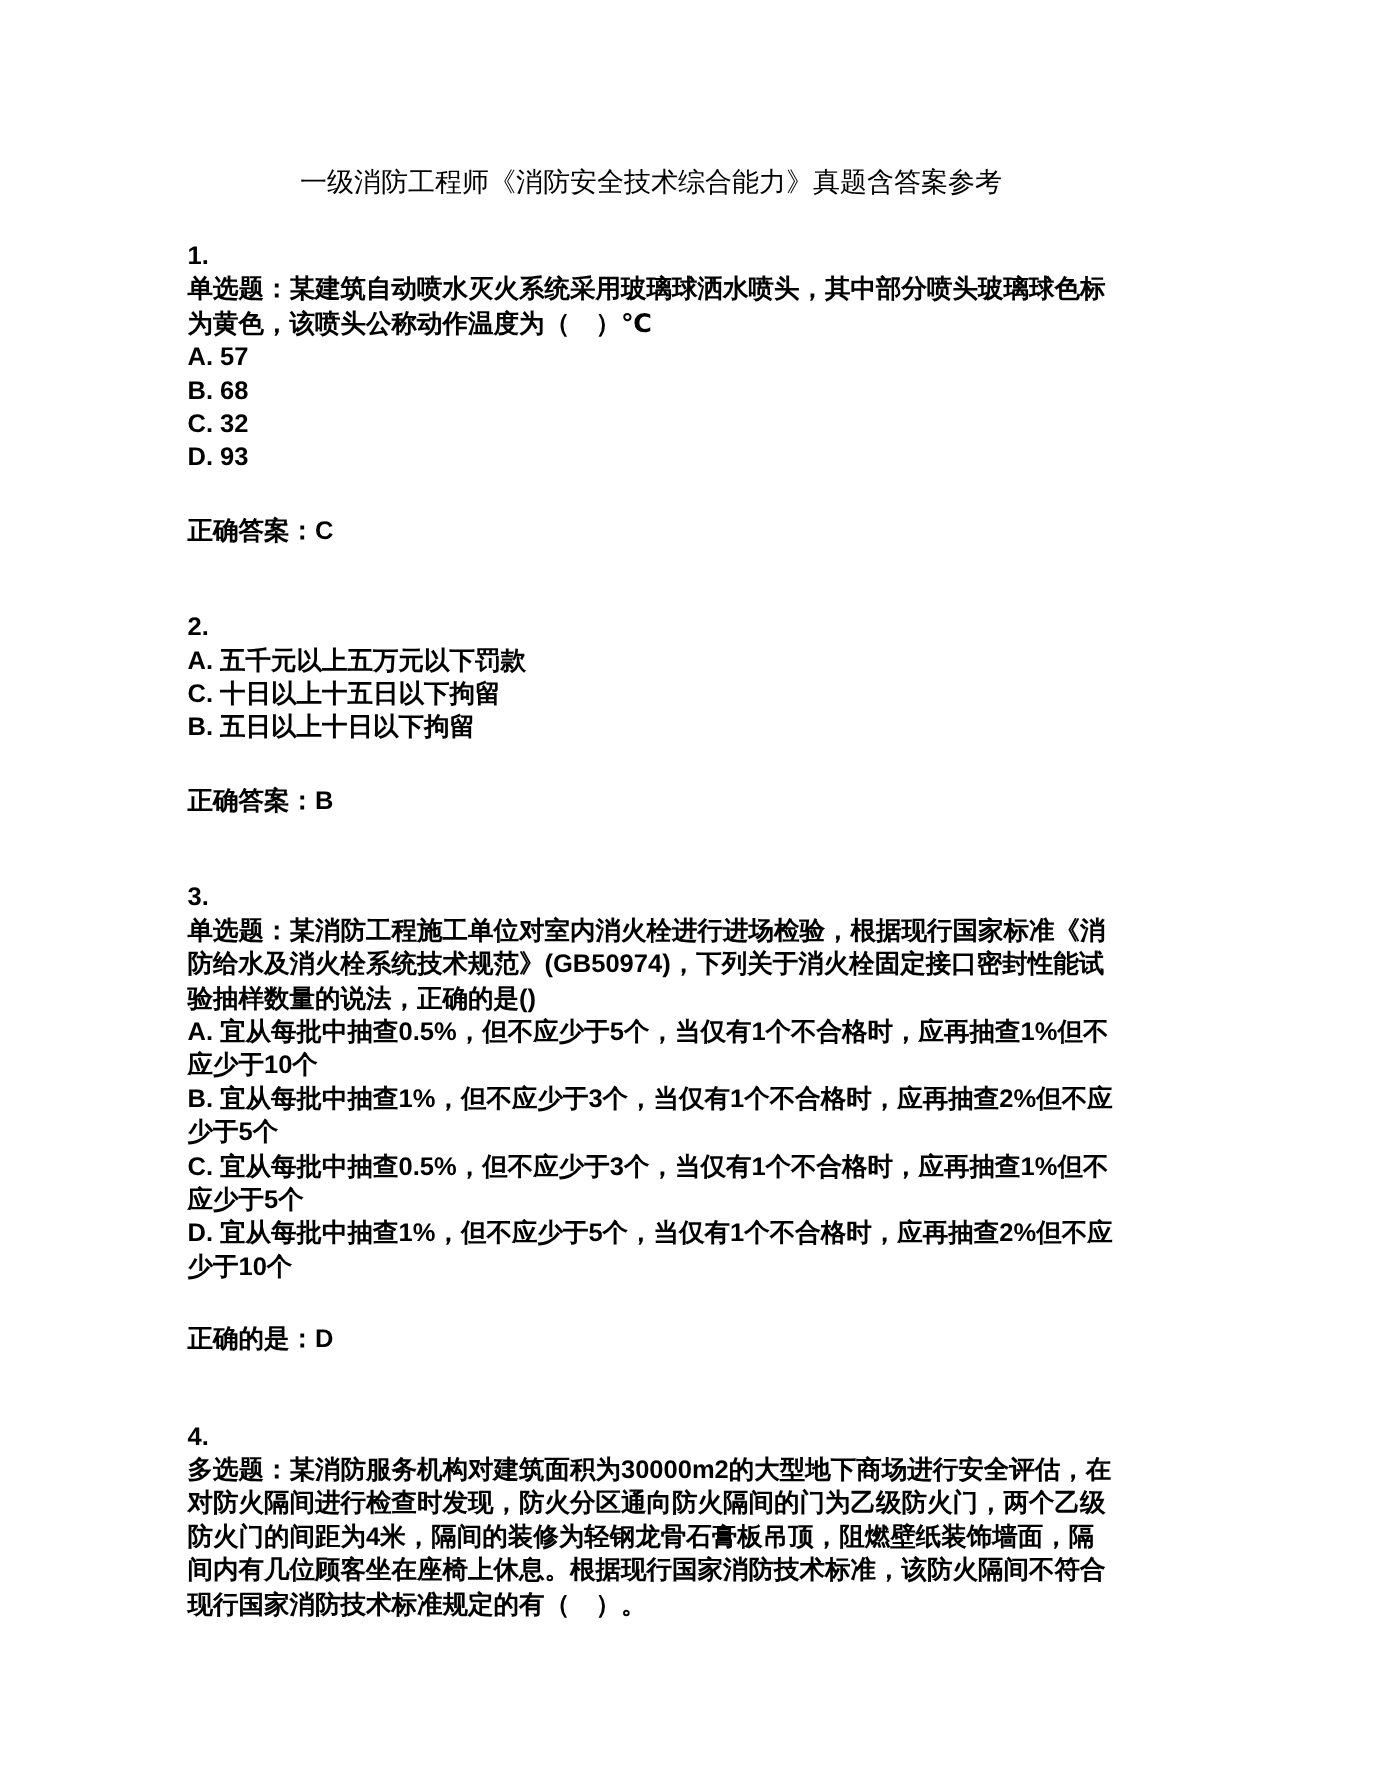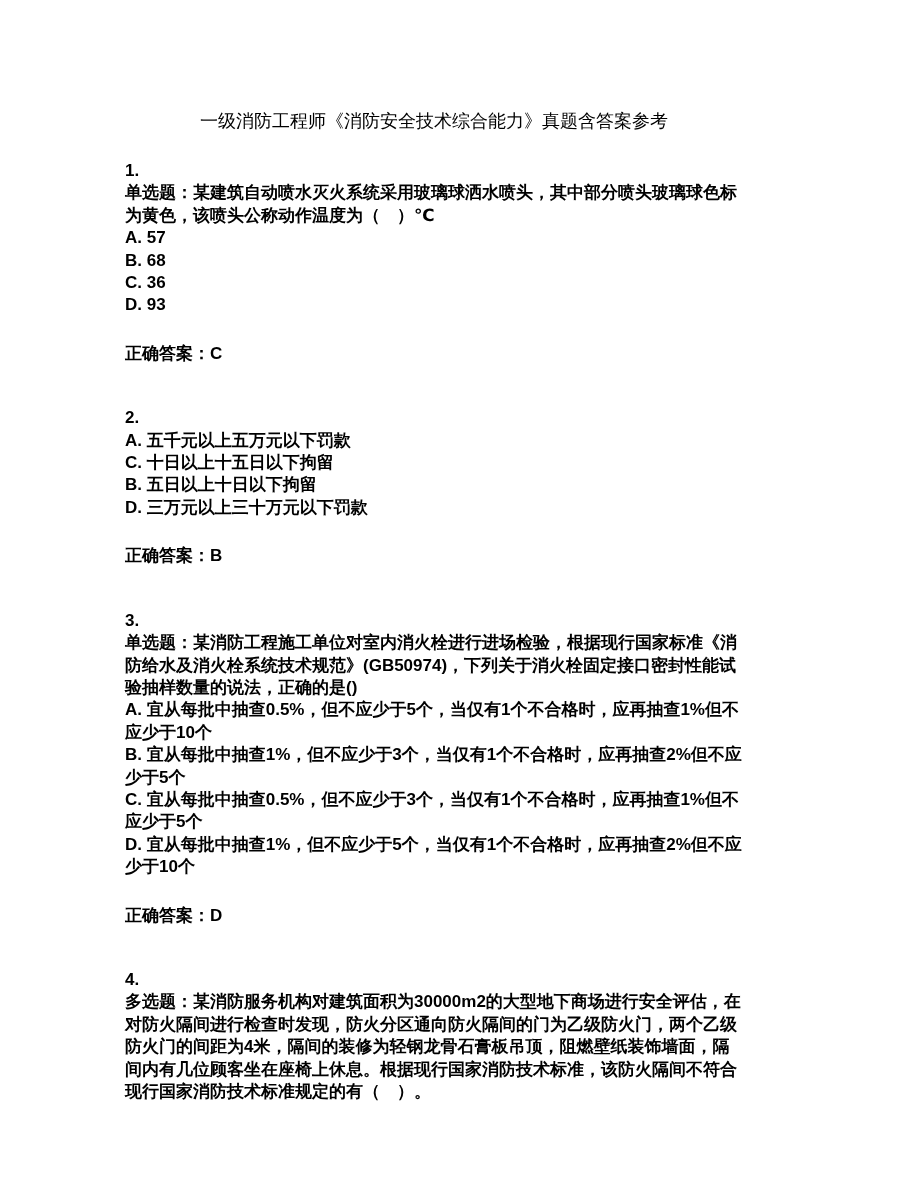--- a/index.html
+++ b/index.html
@@ -47,42 +47,41 @@
 
 <div class="page">
 
   <h1 class="doc-title">一级消防工程师《消防安全技术综合能力》真题含答案参考</h1>
 
   <section class="question">
     <div class="q-line">1.</div>
     <div class="q-line">单选题：某建筑自动喷水灭火系统采用玻璃球洒水喷头，其中部分喷头玻璃球色标为黄色，该喷头公称动作温度为（　）℃</div>
     <div class="q-line">A. 57</div>
     <div class="q-line">B. 68</div>
-    <div class="q-line">C. 36</div>
+    <div class="q-line">C. 32</div>
     <div class="q-line">D. 93</div>
     <div class="q-line q-answer">正确答案：C</div>
   </section>
 
   <section class="question">
     <div class="q-line">2.</div>
     <div class="q-line">A. 五千元以上五万元以下罚款</div>
     <div class="q-line">C. 十日以上十五日以下拘留</div>
     <div class="q-line">B. 五日以上十日以下拘留</div>
-    <div class="q-line">D. 三万元以上三十万元以下罚款</div>
     <div class="q-line q-answer">正确答案：B</div>
   </section>
 
   <section class="question">
     <div class="q-line">3.</div>
     <div class="q-line">单选题：某消防工程施工单位对室内消火栓进行进场检验，根据现行国家标准《消防给水及消火栓系统技术规范》(GB50974)，下列关于消火栓固定接口密封性能试验抽样数量的说法，正确的是()</div>
     <div class="q-line">A. 宜从每批中抽查0.5%，但不应少于5个，当仅有1个不合格时，应再抽查1%但不应少于10个</div>
     <div class="q-line">B. 宜从每批中抽查1%，但不应少于3个，当仅有1个不合格时，应再抽查2%但不应少于5个</div>
     <div class="q-line">C. 宜从每批中抽查0.5%，但不应少于3个，当仅有1个不合格时，应再抽查1%但不应少于5个</div>
     <div class="q-line">D. 宜从每批中抽查1%，但不应少于5个，当仅有1个不合格时，应再抽查2%但不应少于10个</div>
-    <div class="q-line q-answer">正确答案：D</div>
+    <div class="q-line q-answer">正确的是：D</div>
   </section>
 
   <section class="question">
     <div class="q-line">4.</div>
     <div class="q-line">多选题：某消防服务机构对建筑面积为30000m2的大型地下商场进行安全评估，在对防火隔间进行检查时发现，防火分区通向防火隔间的门为乙级防火门，两个乙级防火门的间距为4米，隔间的装修为轻钢龙骨石膏板吊顶，阻燃壁纸装饰墙面，隔间内有几位顾客坐在座椅上休息。根据现行国家消防技术标准，该防火隔间不符合现行国家消防技术标准规定的有（　）。</div>
   </section>
 
 </div>
 
 </body></html>

